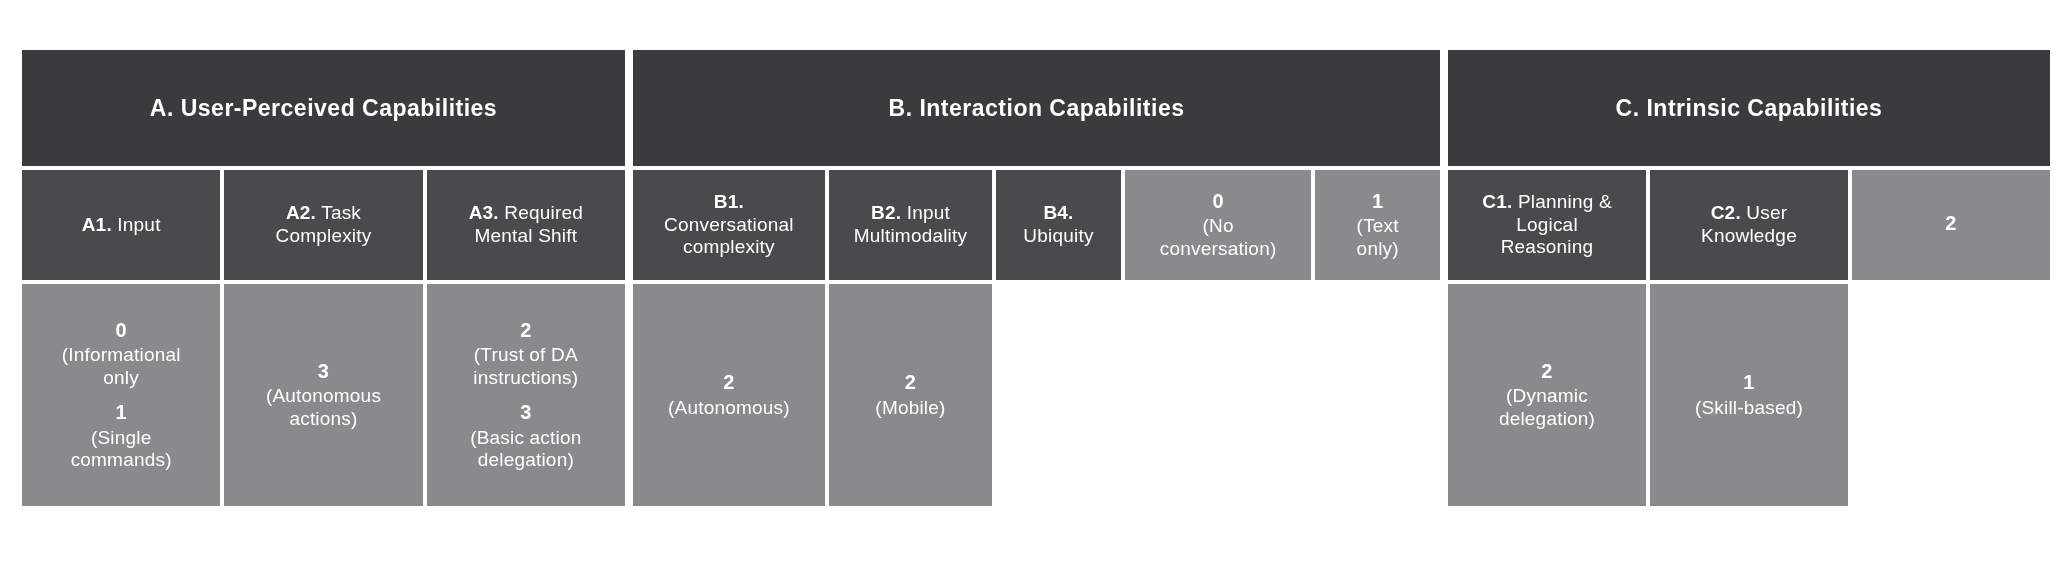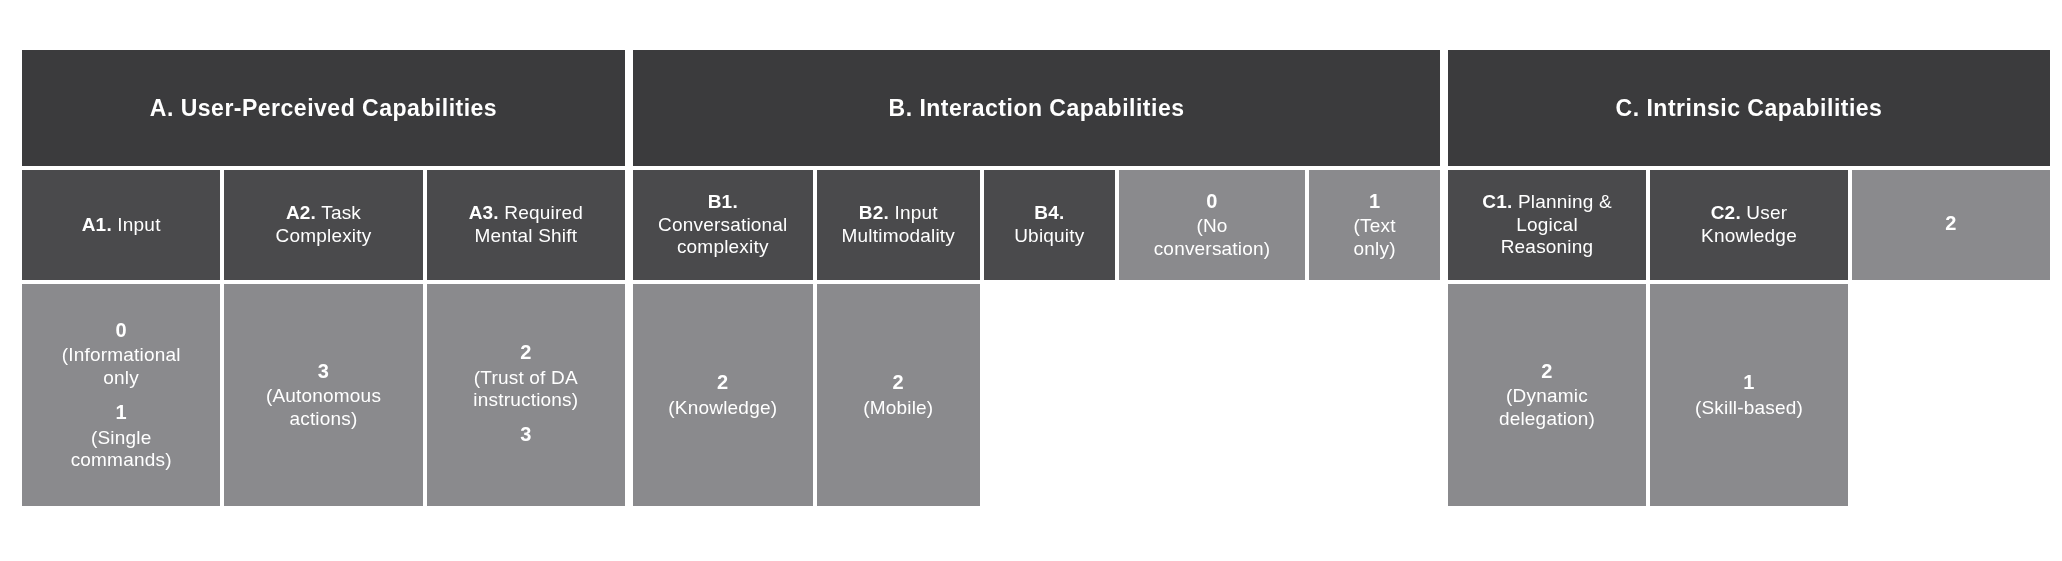--- a/index.html
+++ b/index.html
@@ -89,20 +89,21 @@
         <span class="caption">(Autonomous actions)</span>
       </div>
     </div>
     <div class="cell">
       <div class="entry">
         <span class="score">2</span>
         <span class="caption">(Trust of DA instructions)</span>
       </div>
       <div class="entry">
         <span class="score">3</span>
+        <span class="caption">(Basic action delegation)</span>
       </div>
     </div>
   </section>
 
   <section class="group cols-4">
     <div class="group-title">B. Interaction Capabilities</div>
 
     <div class="sub stacked">
       <span><span class="hdr-prefix">B1.</span> <span>Conversational complexity</span></span>
     </div>
@@ -121,21 +122,21 @@
     </div>
     <div class="cell">
       <div class="entry">
         <span class="score">1</span>
         <span class="caption">(Text only)</span>
       </div>
     </div>
     <div class="cell">
       <div class="entry">
         <span class="score">2</span>
-        <span class="caption">(Knowledge)</span>
+        <span class="caption">(Autonomous)</span>
       </div>
     </div>
     <div class="cell">
       <div class="entry">
         <span class="score">2</span>
         <span class="caption">(Mobile)</span>
       </div>
     </div>
   </section>
 

